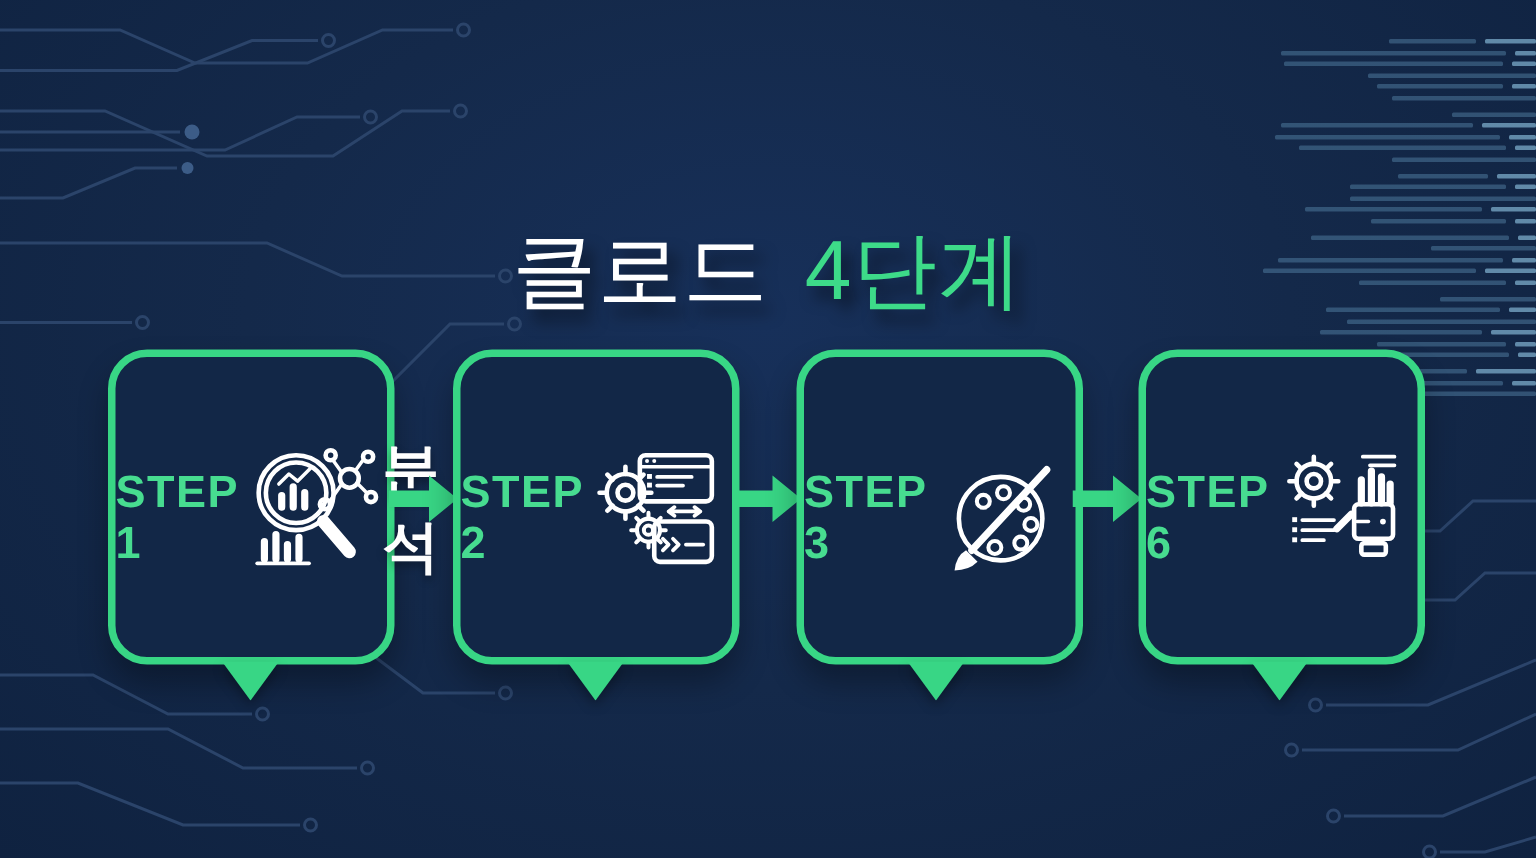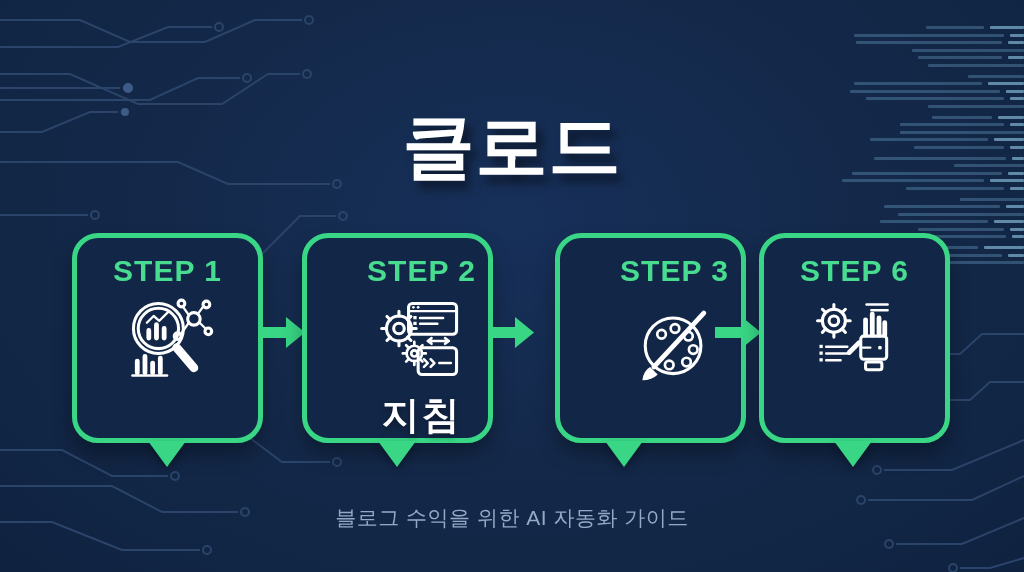--- a/index.html
+++ b/index.html
@@ -15,33 +15,33 @@
   .trace circle{fill:none;stroke:#2b446a;stroke-width:2;}
   .trace circle.solid{fill:#3c5c87;stroke:none;}
   
   .code-col{position:absolute;top:26px;right:0;width:210px;}
   .code-row{display:flex;justify-content:flex-end;align-items:center;gap:6px;margin-bottom:4.5px;}
   .code-bar{height:3px;border-radius:1px;background:rgba(118,178,216,0.32);}
   .code-bar.bright{background:rgba(150,205,235,0.6);}
   
   .title{
     position:absolute;left:0;right:0;top:84px;height:124px;
-    display:flex;justify-content:center;align-items:center;gap:24px;
-    font-size:72px;font-weight:700;letter-spacing:1px;line-height:1;
+    display:flex;justify-content:center;align-items:flex-end;gap:24px;
+    font-size:56px;font-weight:400;letter-spacing:1px;line-height:1;
     text-shadow:6px 8px 10px rgba(0,0,0,0.5);
     white-space:nowrap;
   }
   .title .w{color:#ffffff;}
   .title .g{color:#3ddb89;}
   
   .card{
     position:absolute;top:233px;width:191px;height:210px;box-sizing:border-box;
     border:5px solid #38d685;border-radius:26px;background:#122747;
     box-shadow:0 12px 20px rgba(0,0,0,0.30);
-    display:flex;flex-direction:column;align-items:center;
+    display:flex;flex-direction:row;align-items:center;
   }
   .card .step-label{
     margin-top:16px;font-size:30px;font-weight:800;color:#47dc90;letter-spacing:1px;
   }
   .card .icon-wrap{width:96px;height:96px;margin-top:4px;}
   .icon-wrap svg{width:96px;height:96px;}
   .ic{fill:none;stroke:#ffffff;stroke-width:3.2;stroke-linecap:round;stroke-linejoin:round;}
   .ic-thick{fill:none;stroke:#ffffff;stroke-width:5;stroke-linecap:round;}
   .ic-fill{fill:#ffffff;stroke:none;}
   .card .step-name{
@@ -223,20 +223,21 @@
         <div class="code-bar" style="width: 120px;"></div>
         <div class="code-bar bright" style="width: 16px;"></div>
       </div>
       <div class="code-row">
         <div class="code-bar" style="width: 94px;"></div>
       </div>
     </div>
 
   <div class="title">
     <span class="w">클로드</span>
+    <span class="g">4단계</span>
   </div>
 
   <div class="card" style="left:72px;">
     <div class="step-label">STEP 1</div>
     <div class="icon-wrap">
       <svg viewBox="0 0 100 100">
         <circle class="ic" cx="40" cy="38" r="26"></circle>
         <circle class="ic" cx="40" cy="38" r="21"></circle>
         <line class="ic" x1="59" y1="58" x2="77" y2="79" style="stroke-width:9"></line>
         <path class="ic-thick" d="M30,48 v-8 M38,48 v-14 M46,48 v-10"></path>
@@ -244,30 +245,31 @@
         <path class="ic" d="M13,87 h36" style="stroke-width:2.6"></path>
         <path class="ic-thick" d="M18,84 v-12 M26,84 v-17 M34,84 v-10 M42,84 v-15"></path>
         <circle class="ic" cx="77" cy="28" r="6.5"></circle>
         <circle class="ic" cx="64" cy="12" r="3.5"></circle>
         <circle class="ic" cx="90" cy="13" r="3.5"></circle>
         <circle class="ic" cx="92" cy="41" r="3.5"></circle>
         <circle class="ic" cx="60" cy="46" r="3.5"></circle>
         <path class="ic" d="M66,16 71,23 M86,16 81,23 M83,32 89,38 M64,43 71,33" style="stroke-width:2.4"></path>
       </svg>
     </div>
+    <div class="step-name">분석</div>
   </div>
   <svg class="pointer" style="left:148px;" viewBox="0 0 38 26">
       <polygon points="0,0 38,0 19,26" fill="#38d685"></polygon>
     </svg>
 
   <svg class="flow-arrow" style="left:259px;" viewBox="0 0 47 33">
       <polygon points="0,11 27,11 27,1 46,16.5 27,32 27,22 0,22" fill="#38d685"></polygon>
     </svg>
 
-  <div class="card" style="left:302px;padding-left:48px;">
+  <div class="card" style="left:302px;">
     <div class="step-label">STEP 2</div>
     <div class="icon-wrap">
       <svg viewBox="0 0 100 100">
         <rect class="ic" x="36" y="12" width="50" height="32" rx="4"></rect>
         <path class="ic" d="M36,20 h50" style="stroke-width:2.4"></path>
         <circle class="ic-fill" cx="41" cy="16" r="1.4"></circle>
           <circle class="ic-fill" cx="46" cy="16" r="1.4"></circle>
         <rect class="ic-fill" x="41" y="25" width="3.4" height="3.4"></rect>
           <rect class="ic-fill" x="41" y="31" width="3.4" height="3.4"></rect>
         <path class="ic" d="M48,27 h24 M48,33 h18" style="stroke-width:2.6"></path>
@@ -277,31 +279,30 @@
         <polyline class="ic" points="59,70 63,74 59,78" style="stroke-width:2.6"></polyline>
         <path class="ic" d="M68,74 h12" style="stroke-width:2.6"></path>
         <circle class="ic" cx="26" cy="38" r="13"></circle>
         <circle class="ic" cx="26" cy="38" r="5.5"></circle>
         <path class="ic" d="M39,38 h5 M35,47 l3.5,3.5 M26,51 v5 M17,47 l-3.5,3.5 M13,38 h-5 M17,29 l-3.5,-3.5 M26,25 v-5 M35,29 l3.5,-3.5"></path>
         <circle class="ic" cx="42" cy="64" r="8" style="stroke-width:2.8"></circle>
         <circle class="ic" cx="42" cy="64" r="3.2" style="stroke-width:2.8"></circle>
         <path class="ic" d="M50,64 h4 M47.7,69.7 l2.8,2.8 M42,72 v4 M36.3,69.7 l-2.8,2.8 M34,64 h-4 M36.3,58.3 l-2.8,-2.8 M42,56 v-4 M47.7,58.3 l2.8,-2.8" style="stroke-width:2.8"></path>
       </svg>
     </div>
-    <div class="step-name">지침</div>
   </div>
   <svg class="pointer" style="left:378px;" viewBox="0 0 38 26">
       <polygon points="0,0 38,0 19,26" fill="#38d685"></polygon>
     </svg>
 
   <svg class="flow-arrow" style="left:488px;" viewBox="0 0 47 33">
       <polygon points="0,11 27,11 27,1 46,16.5 27,32 27,22 0,22" fill="#38d685"></polygon>
     </svg>
 
-  <div class="card" style="left:555px;padding-left:48px;">
+  <div class="card" style="left:531px;">
     <div class="step-label">STEP 3</div>
     <div class="icon-wrap">
       <svg viewBox="0 0 100 100">
         <circle class="ic" cx="48" cy="56" r="29"></circle>
         <circle class="ic" cx="36" cy="44" r="4.5" style="stroke-width:2.8"></circle>
         <circle class="ic" cx="50" cy="38" r="4.5" style="stroke-width:2.8"></circle>
         <circle class="ic" cx="64" cy="46" r="4.5" style="stroke-width:2.8"></circle>
         <circle class="ic" cx="69" cy="60" r="4.5" style="stroke-width:2.8"></circle>
         <circle class="ic" cx="62" cy="73" r="4.5" style="stroke-width:2.8"></circle>
         <circle class="ic" cx="44" cy="76" r="4.5" style="stroke-width:2.8"></circle>
@@ -336,15 +337,14 @@
         <path class="ic" d="M58,58 h8" style="stroke-width:2.4"></path>
         <circle class="ic-fill" cx="76" cy="58" r="2"></circle>
         <rect class="ic" x="61" y="73" width="17" height="8" rx="2"></rect>
       </svg>
     </div>
   </div>
   <svg class="pointer" style="left:834px;" viewBox="0 0 38 26">
       <polygon points="0,0 38,0 19,26" fill="#38d685"></polygon>
     </svg>
 
-  <div class="caption">블로그 수익을 위한 AI 자동화 가이드</div>
 
 </div>
 
 </body></html>

